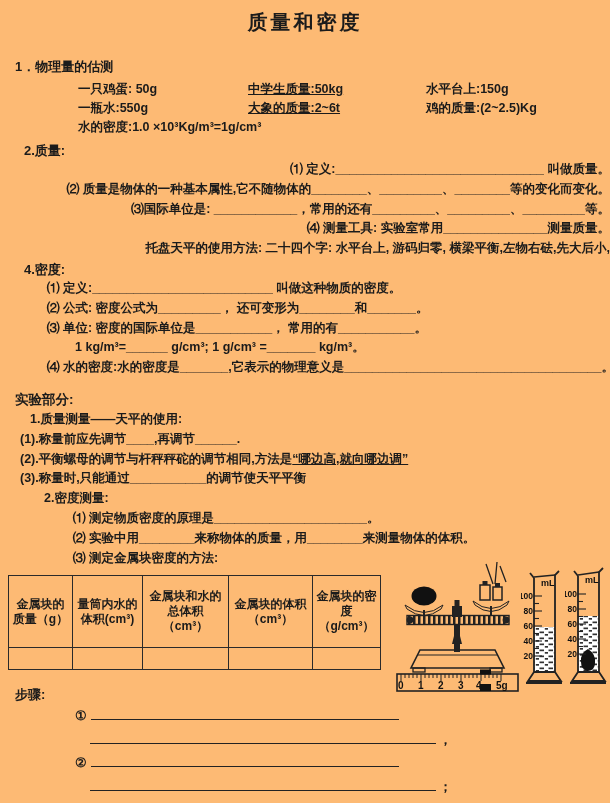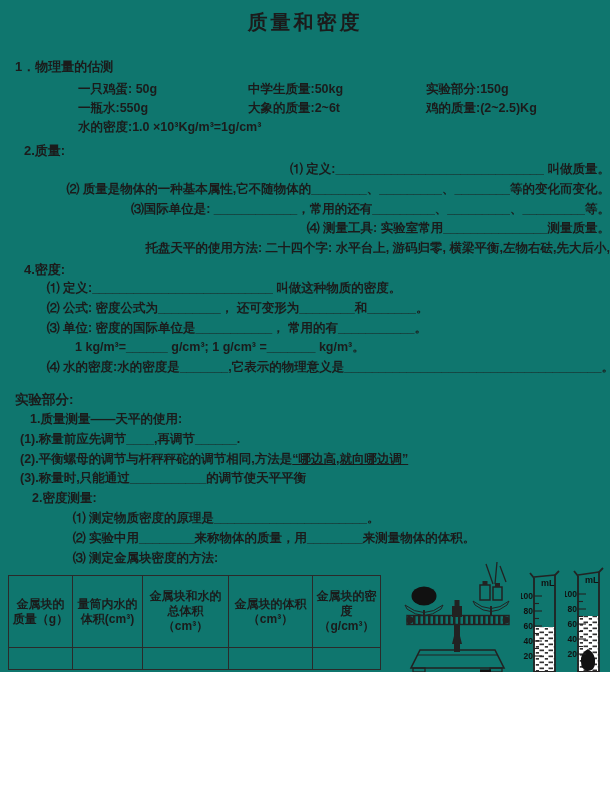--- a/index.html
+++ b/index.html
@@ -1,55 +1,55 @@
 <!DOCTYPE html>
 <html><head>
 <meta charset="utf-8">
 <style>
   * { margin:0; padding:0; box-sizing:border-box; }
   html,body { background:#ffffff; }
   .page {
     position:relative;
-    width:610px; height:672px;
-    background:#0f766e;
+    width:610px; height:803px;
+    background:#fdba74;
     color:#1b1b1b;
     font-family:"Liberation Sans", sans-serif;
     font-weight:700;
     overflow:hidden;
   }
   .title { text-align:center; font-size:20px; letter-spacing:3px; padding-top:9px; }
 
   
   .s1 { margin-top:21px; }
   .s1-h { margin-left:15px; font-size:13px; }
   .est-rows { margin-left:78px; margin-top:4px; font-size:12.5px; }
   .est-row { display:flex; line-height:19px; }
   .est-row .c1 { width:170px; }
-  .est-row .c2 { width:178px; }
+  .est-row .c2 { width:178px;text-decoration:underline; }
   .water { margin-left:78px; font-size:12.5px; line-height:19px; }
 
   
   .line { font-size:12.5px; line-height:19.8px; white-space:nowrap; }
   .sec-h { font-size:13px; line-height:19px; }
 
   .s2 { margin-top:4px; }
   .s2 .sec-h { margin-left:24px; }
   .s2 .line { margin-left:46px;text-align:right; }
   .s2 .note { margin-left:22px; }
 
   .s3 { margin-top:1px; }
   .s3 .sec-h { margin-left:24px; }
   .s3 .line { margin-left:47px; }
   .s3 .conv { margin-left:75px; }
 
   .exp { margin-top:12px; }
   .exp-h { margin-left:15px; font-size:13.5px; line-height:20px; }
   .exp .m-h { margin-left:30px; }
   .exp .m-i { margin-left:20px; }
-  .exp .d-h { margin-left:32px; }
+  .exp .d-h { margin-left:44px; }
   .exp .d-i { margin-left:33px;padding-left:40px; }
   .quoted { text-decoration:underline; }
 
   
   .tbl { margin:7px 0 0 8px; border-collapse:collapse; table-layout:fixed; }
   .tbl th, .tbl td { border:1.5px solid #2a2a2a; font-size:12px; font-weight:700; text-align:center; vertical-align:middle; padding:3px 2px; line-height:15px; }
   .tbl th { height:72px; }
   .tbl td { height:22px; }
   .cw1{width:64px}.cw2{width:70px}.cw3{width:86px}.cw4{width:84px}.cw5{width:68px}
 
@@ -78,21 +78,21 @@
 <div class="page">
 
   <div class="title">质量和密度</div>
 
   <div class="s1">
     <div class="s1-h sec-h">1．物理量的估测</div>
     <div class="est-rows">
       <div class="est-row">
         <span class="c1">一只鸡蛋: 50g</span>
         <span class="c2">中学生质量:50kg</span>
-        <span class="c3">实验部分:150g</span>
+        <span class="c3">水平台上:150g</span>
       </div>
       <div class="est-row">
         <span class="c1">一瓶水:550g</span>
         <span class="c2">大象的质量:2~6t</span>
         <span class="c3">鸡的质量:(2~2.5)Kg</span>
       </div>
     </div>
     <div class="water">水的密度:1.0 ×10³Kg/m³=1g/cm³</div>
   </div>
 

